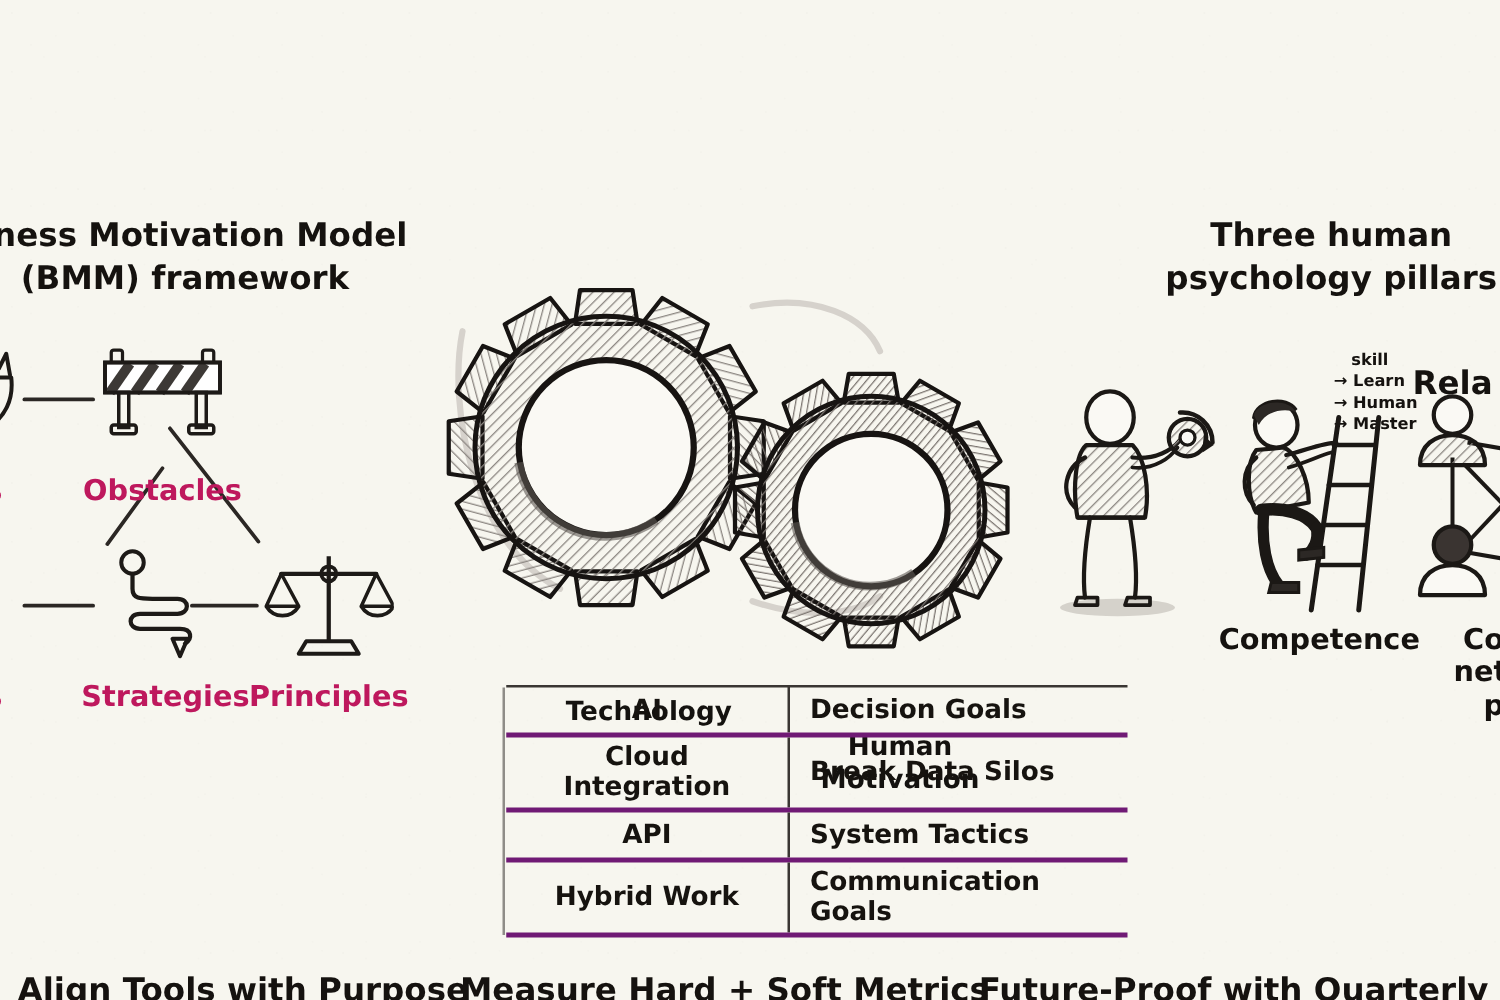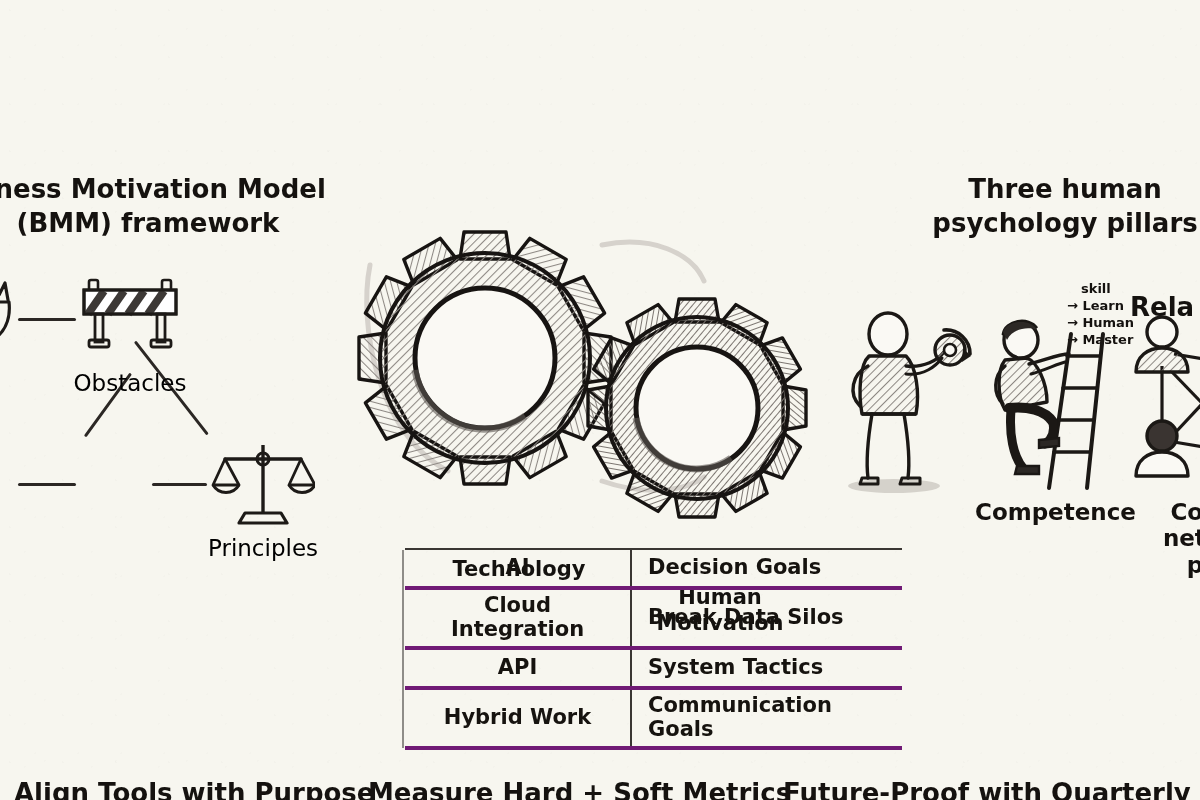--- a/index.html
+++ b/index.html
@@ -44,21 +44,21 @@
     color:#15120f;
     text-align:center;
   }
   #bmm-head{left:-42px;top:172px;width:380px;}
   #pillars-head{left:915px;top:172px;width:300px;}
 
   
   #bmm{position:absolute;left:-70px;top:270px;width:430px;height:320px;}
   .node{position:absolute;text-align:center;width:130px;}
   .node .glyph{height:96px;display:flex;align-items:center;justify-content:center;}
-  .node .lbl{font-size:23px;font-weight:400;margin-top:4px;color:#000000;}
+  .node .lbl{font-size:23px;font-weight:700;margin-top:14px;color:#be185d;}
   #n-ends{left:0px;top:0px;}
   #n-obstacles{left:135px;top:0px;}
   #n-means{left:0px;top:165px;}
   #n-strategies{left:135px;top:165px;}
   #n-principles{left:268px;top:165px;}
   .connector{position:absolute;background:#2b2724;border-radius:2px;}
   .conn-h{height:3px;}
   .conn-d{height:3px;transform-origin:left center;}
 
   
@@ -173,20 +173,31 @@
     <div class="node" id="n-means">
       <div class="glyph">
         <svg width="70" height="86" viewBox="0 0 70 86">
           <path d="M34 4 L6 26 L34 44 Z" fill="none" stroke="#1d1a17" stroke-width="3.2" stroke-linejoin="round"></path>
           <path d="M34 44 L6 66 L34 84" fill="none" stroke="#1d1a17" stroke-width="3.2" stroke-linejoin="round"></path>
         </svg>
       </div>
       <div class="lbl">s</div>
     </div>
 
+    <div class="node" id="n-strategies">
+      <div class="glyph">
+        <svg width="96" height="92" viewBox="0 0 96 92">
+          <circle cx="24" cy="13" r="9" fill="none" stroke="#1d1a17" stroke-width="3.2"></circle>
+          <path d="M24 22 L24 34 C24 42, 30 42, 40 42 L60 42 C70 42, 70 54, 60 54
+                   L30 54 C20 54, 20 66, 30 66 L62 66 C72 66, 72 74, 66 78" fill="none" stroke="#1d1a17" stroke-width="3.4" stroke-linecap="round" stroke-linejoin="round"></path>
+          <path d="M56 74 L68 74 L62 88 Z" fill="none" stroke="#1d1a17" stroke-width="3.2" stroke-linejoin="round"></path>
+        </svg>
+      </div>
+      <div class="lbl">Strategies</div>
+    </div>
 
     <div class="node" id="n-principles">
       <div class="glyph">
         <svg width="104" height="92" viewBox="0 0 104 92">
           <line x1="52" y1="8" x2="52" y2="76" stroke="#1d1a17" stroke-width="3.4"></line>
           <line x1="14" y1="22" x2="90" y2="22" stroke="#1d1a17" stroke-width="3.4" stroke-linecap="round"></line>
           <circle cx="52" cy="22" r="6" fill="none" stroke="#1d1a17" stroke-width="3"></circle>
           <path d="M14 22 L2 48 L28 48 Z" fill="none" stroke="#1d1a17" stroke-width="2.8" stroke-linejoin="round"></path>
           <path d="M2 48 C8 58, 22 58, 28 48" fill="none" stroke="#1d1a17" stroke-width="3"></path>
           <path d="M90 22 L78 48 L104 48 Z" fill="none" stroke="#1d1a17" stroke-width="2.8" stroke-linejoin="round"></path>

